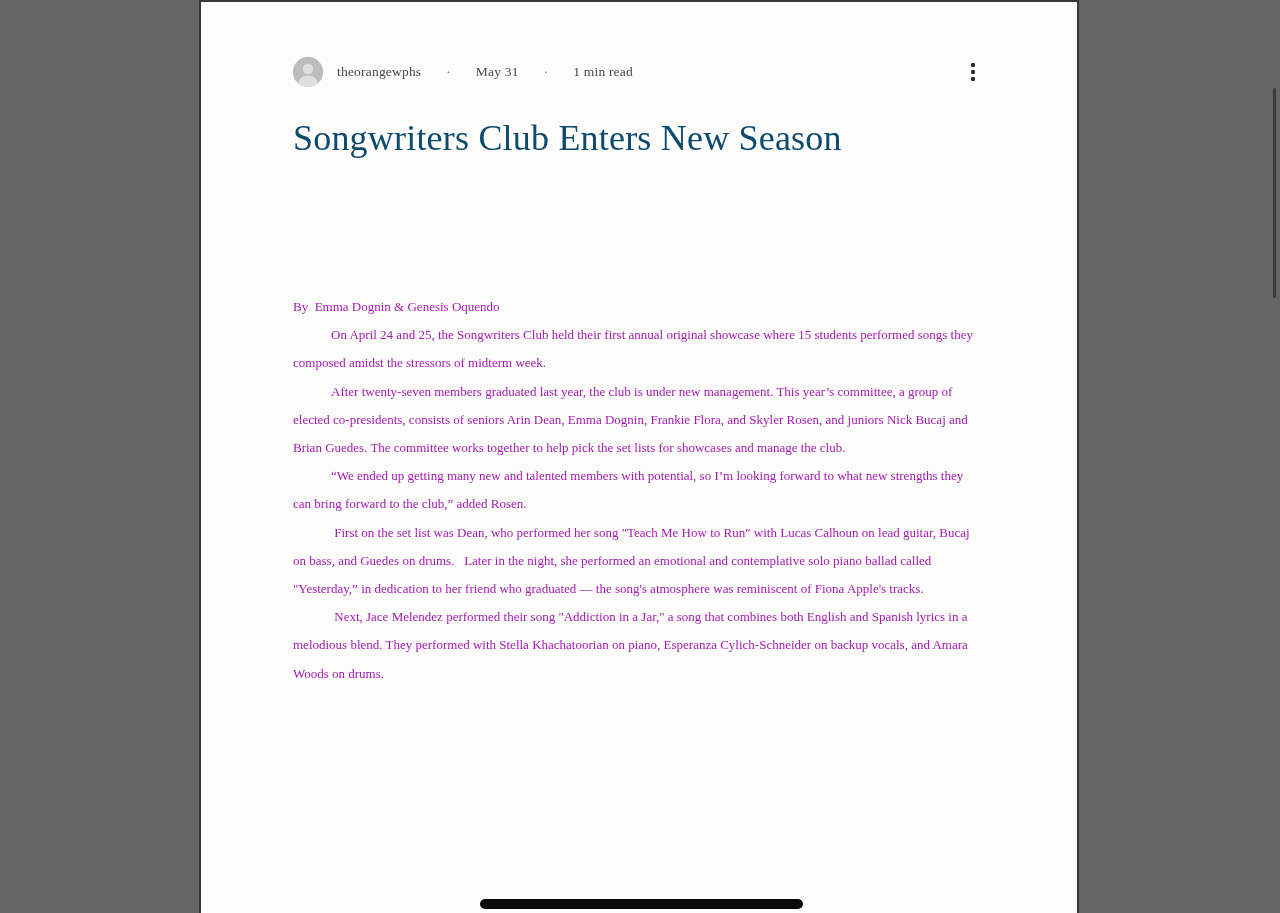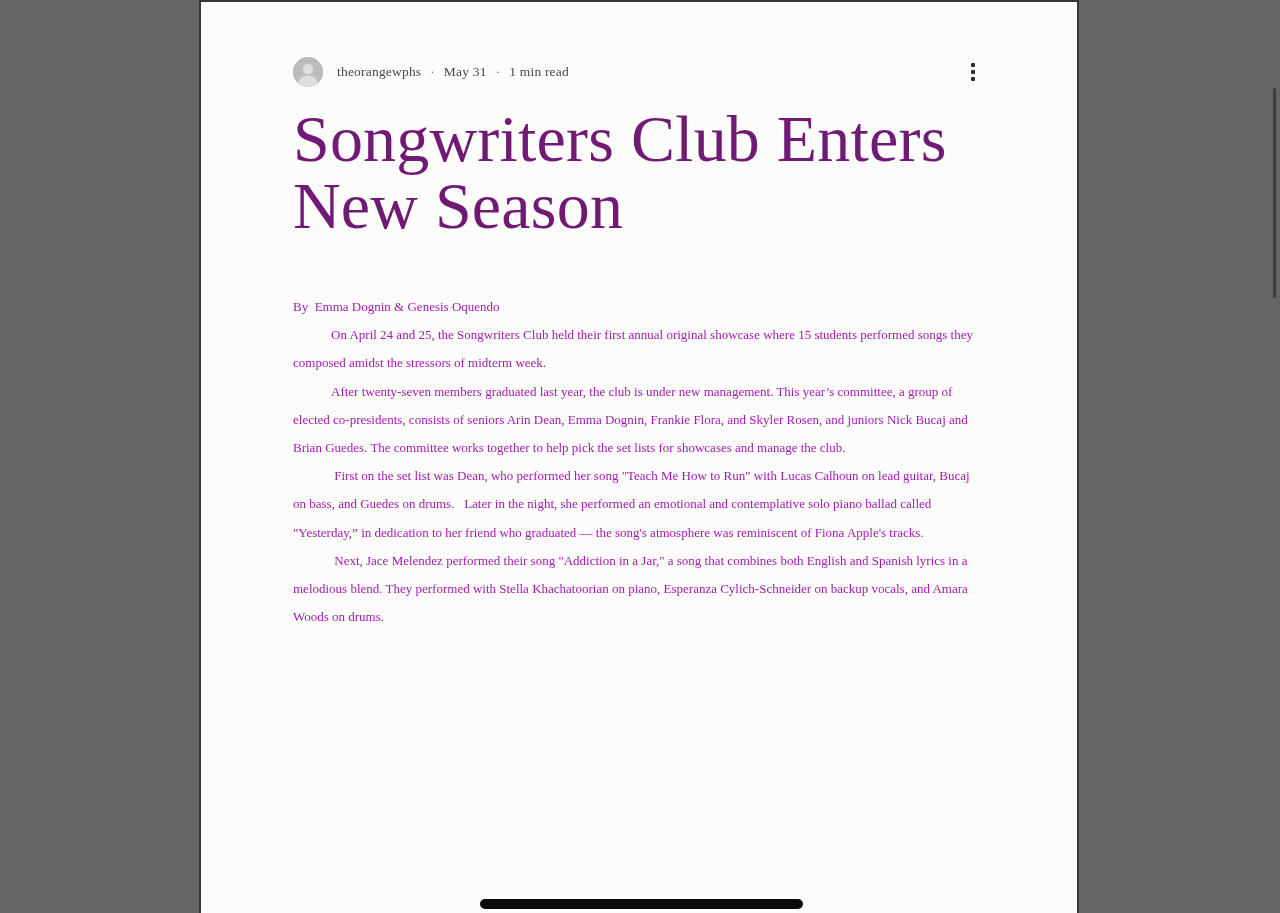--- a/index.html
+++ b/index.html
@@ -38,21 +38,21 @@
     border-radius: 50%;
     background: #bcbcbc;
     overflow: hidden;
     flex: 0 0 auto;
     cursor: pointer;
   }
   .avatar svg { display: block; }
   .meta {
     margin-left: 14px;
     display: flex;
-    gap: 9px;
+    gap: 25px;
     font-size: 13.5px;
     color: #484848;
     letter-spacing: 0.2px;
   }
   .meta .author { cursor: pointer; }
   .meta .sep { color: #6b6b6b; font-size: 13px; }
   .kebab {
     margin-left: auto;
     width: 20px; height: 26px;
     display: flex;
@@ -66,24 +66,24 @@
     width: 3.4px; height: 3.4px;
     background: #2e2e2e;
     border-radius: 1px;
   }
   
   .post-title {
     position: absolute;
     left: 0; top: 103px;
     width: 690px;
     margin: 0;
-    font-size: 66px;
+    font-size: 36px;
     line-height: 67px;
     font-weight: 400;
-    color: #701a75;
+    color: #0c4a6e;
     letter-spacing: 0.2px;
   }
   
   .post-body {
     position: absolute;
     left: 0; top: 291px;
     width: 690px;
     font-size: 13px;
     line-height: 28.2px;
     color: #a21caf;
@@ -138,20 +138,21 @@
           <span class="dot"></span>
         </div>
       </div>
 
       <h1 class="post-title">Songwriters Club Enters New Season</h1>
 
       <div class="post-body">
         <p class="byline">By  Emma Dognin &amp; Genesis Oquendo</p>
         <p class="para">On April 24 and 25, the Songwriters Club held their first annual original showcase where 15 students performed songs they composed amidst the stressors of midterm week.</p>
         <p class="para">After twenty-seven members graduated last year, the club is under new management. This year’s committee, a group of elected co-presidents, consists of seniors Arin Dean, Emma Dognin, Frankie Flora, and Skyler Rosen, and juniors Nick Bucaj and Brian Guedes. The committee works together to help pick the set lists for showcases and manage the club.</p>
+        <p class="para">“We ended up getting many new and talented members with potential, so I’m looking forward to what new strengths they can bring forward to the club,” added Rosen.</p>
         <p class="para"> First on the set list was Dean, who performed her song "Teach Me How to Run″ with Lucas Calhoun on lead guitar, Bucaj on bass, and Guedes on drums.   Later in the night, she performed an emotional and contemplative solo piano ballad called "Yesterday,” in dedication to her friend who graduated — the song's atmosphere was reminiscent of Fiona Apple's tracks.</p>
         <p class="para"> Next, Jace Melendez performed their song "Addiction in a Jar," a song that combines both English and Spanish lyrics in a melodious blend. They performed with Stella Khachatoorian on piano, Esperanza Cylich-Schneider on backup vocals, and Amara Woods on drums.</p>
 
       </div>
 
     </div>
   </div>
 
   <div class="bottom-bar"></div>
   <div class="scroll-thumb"></div>

